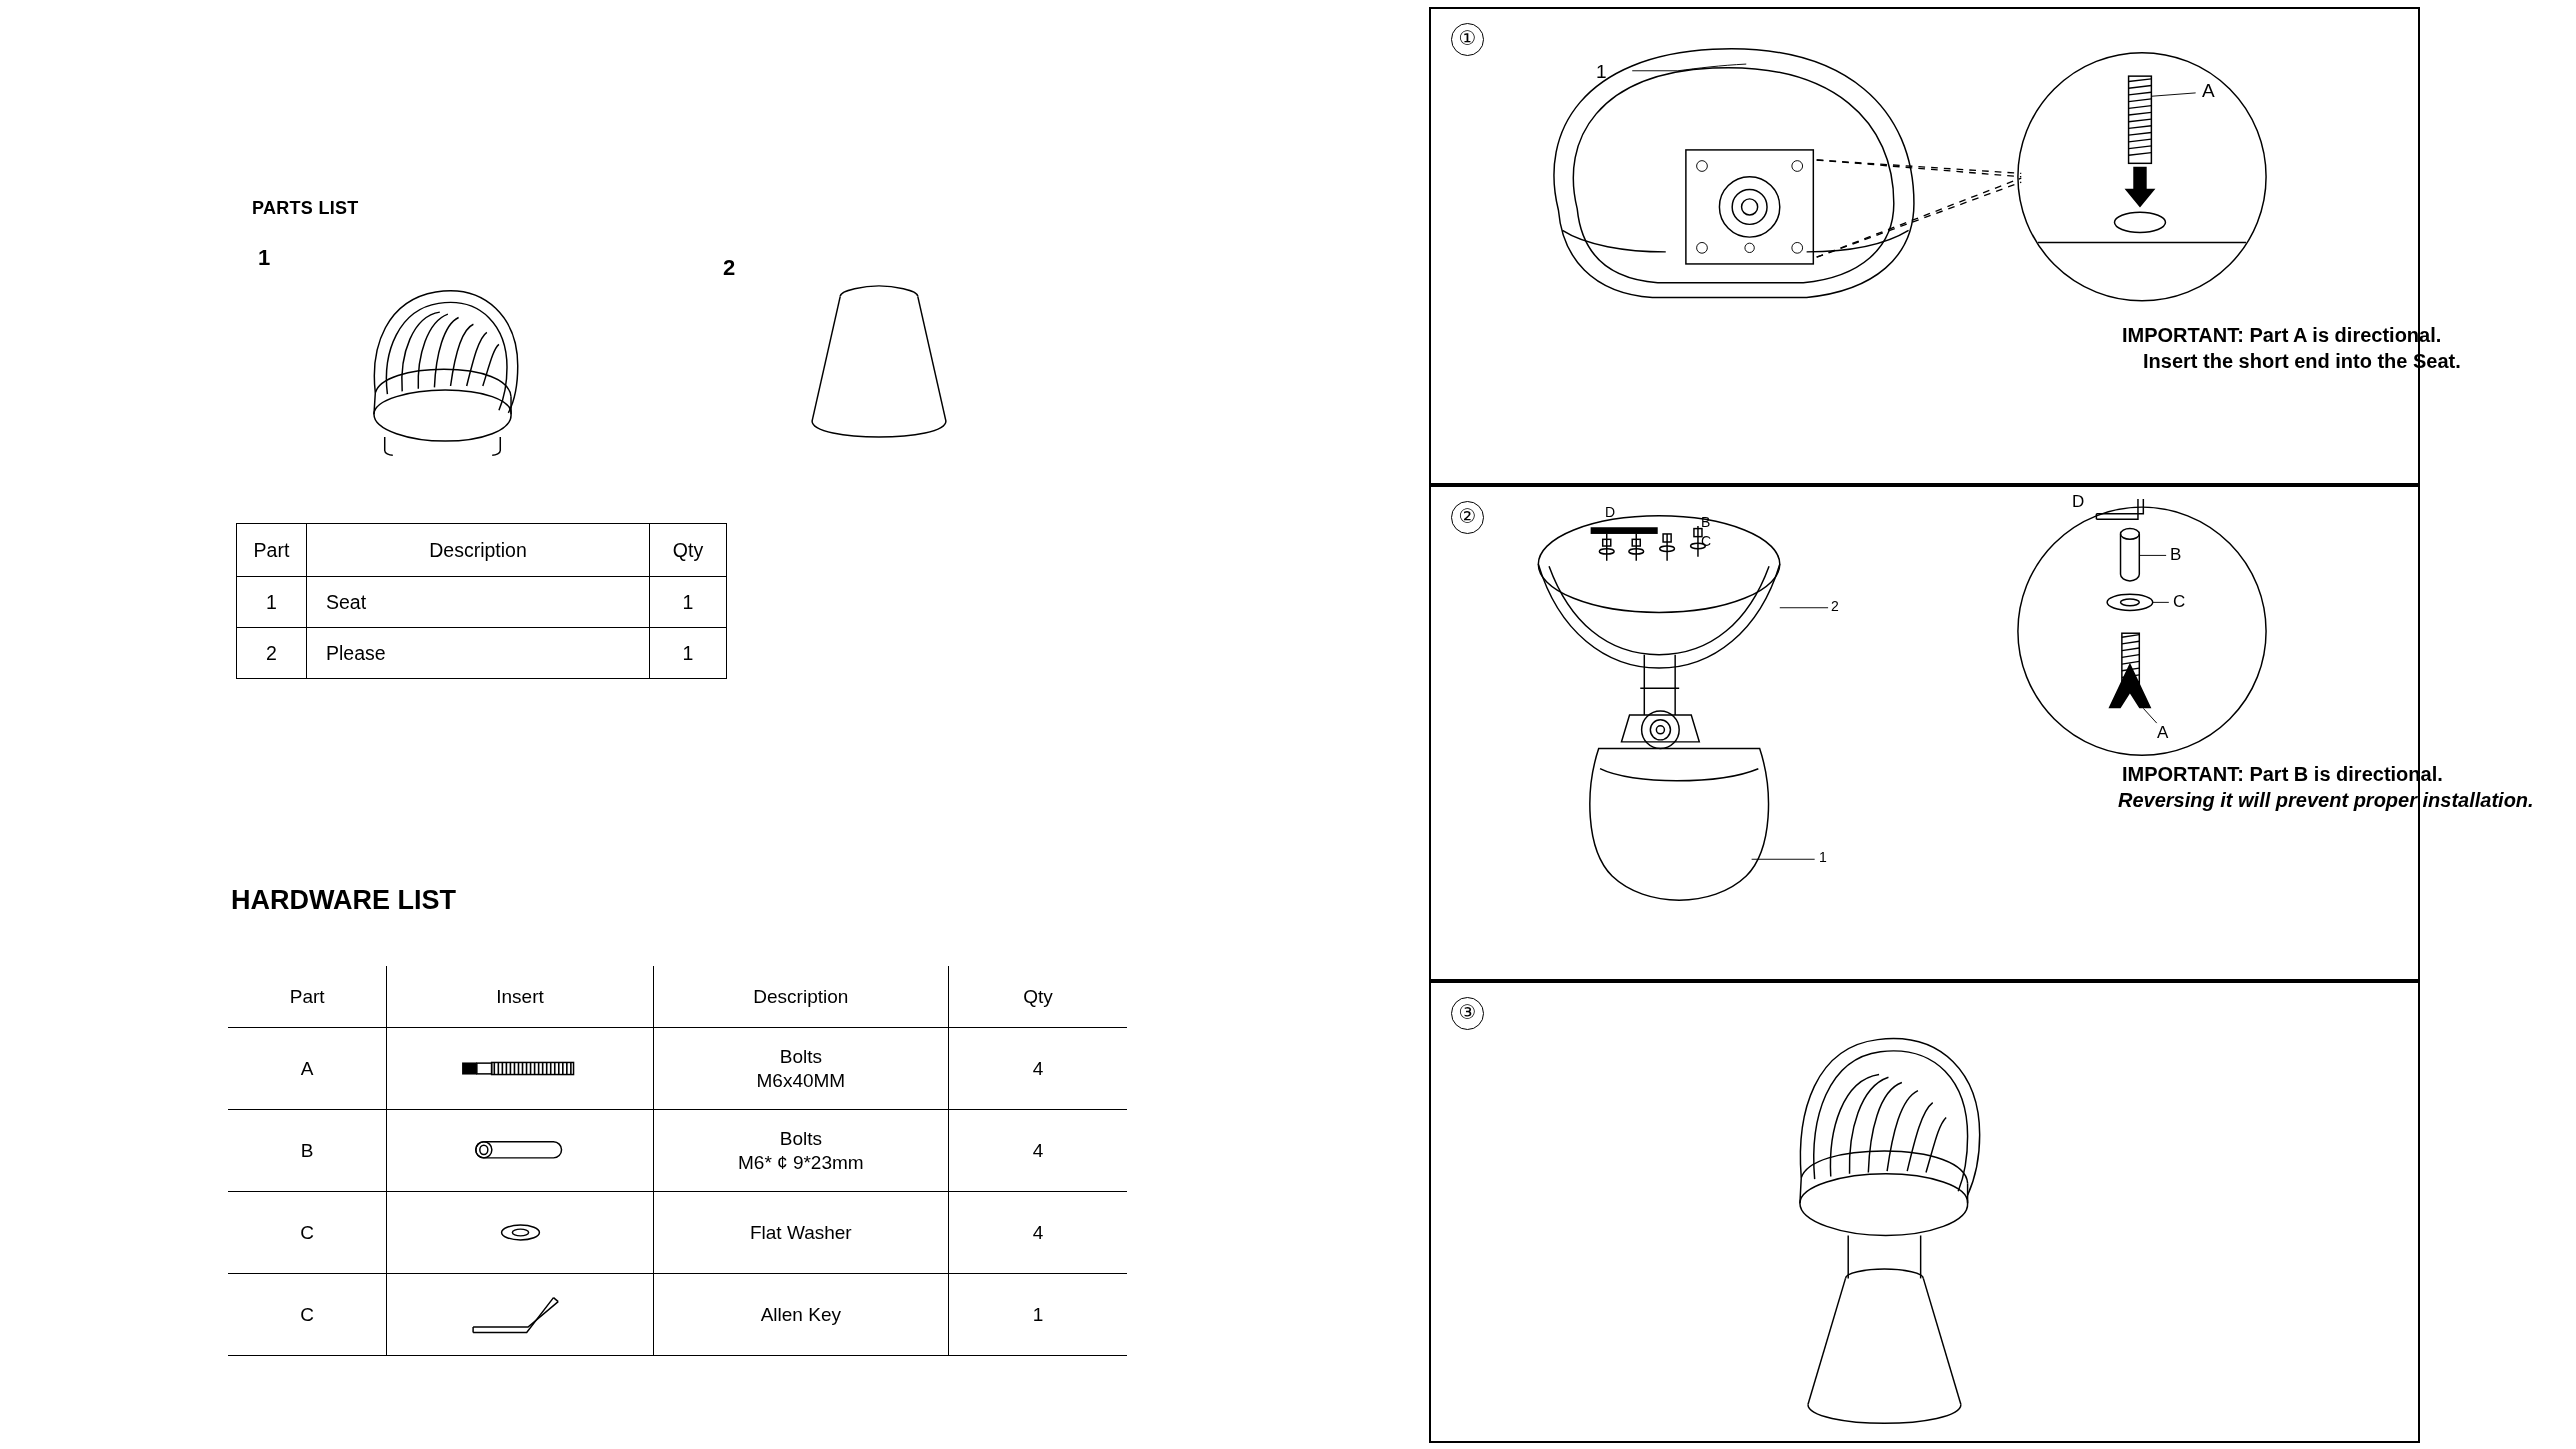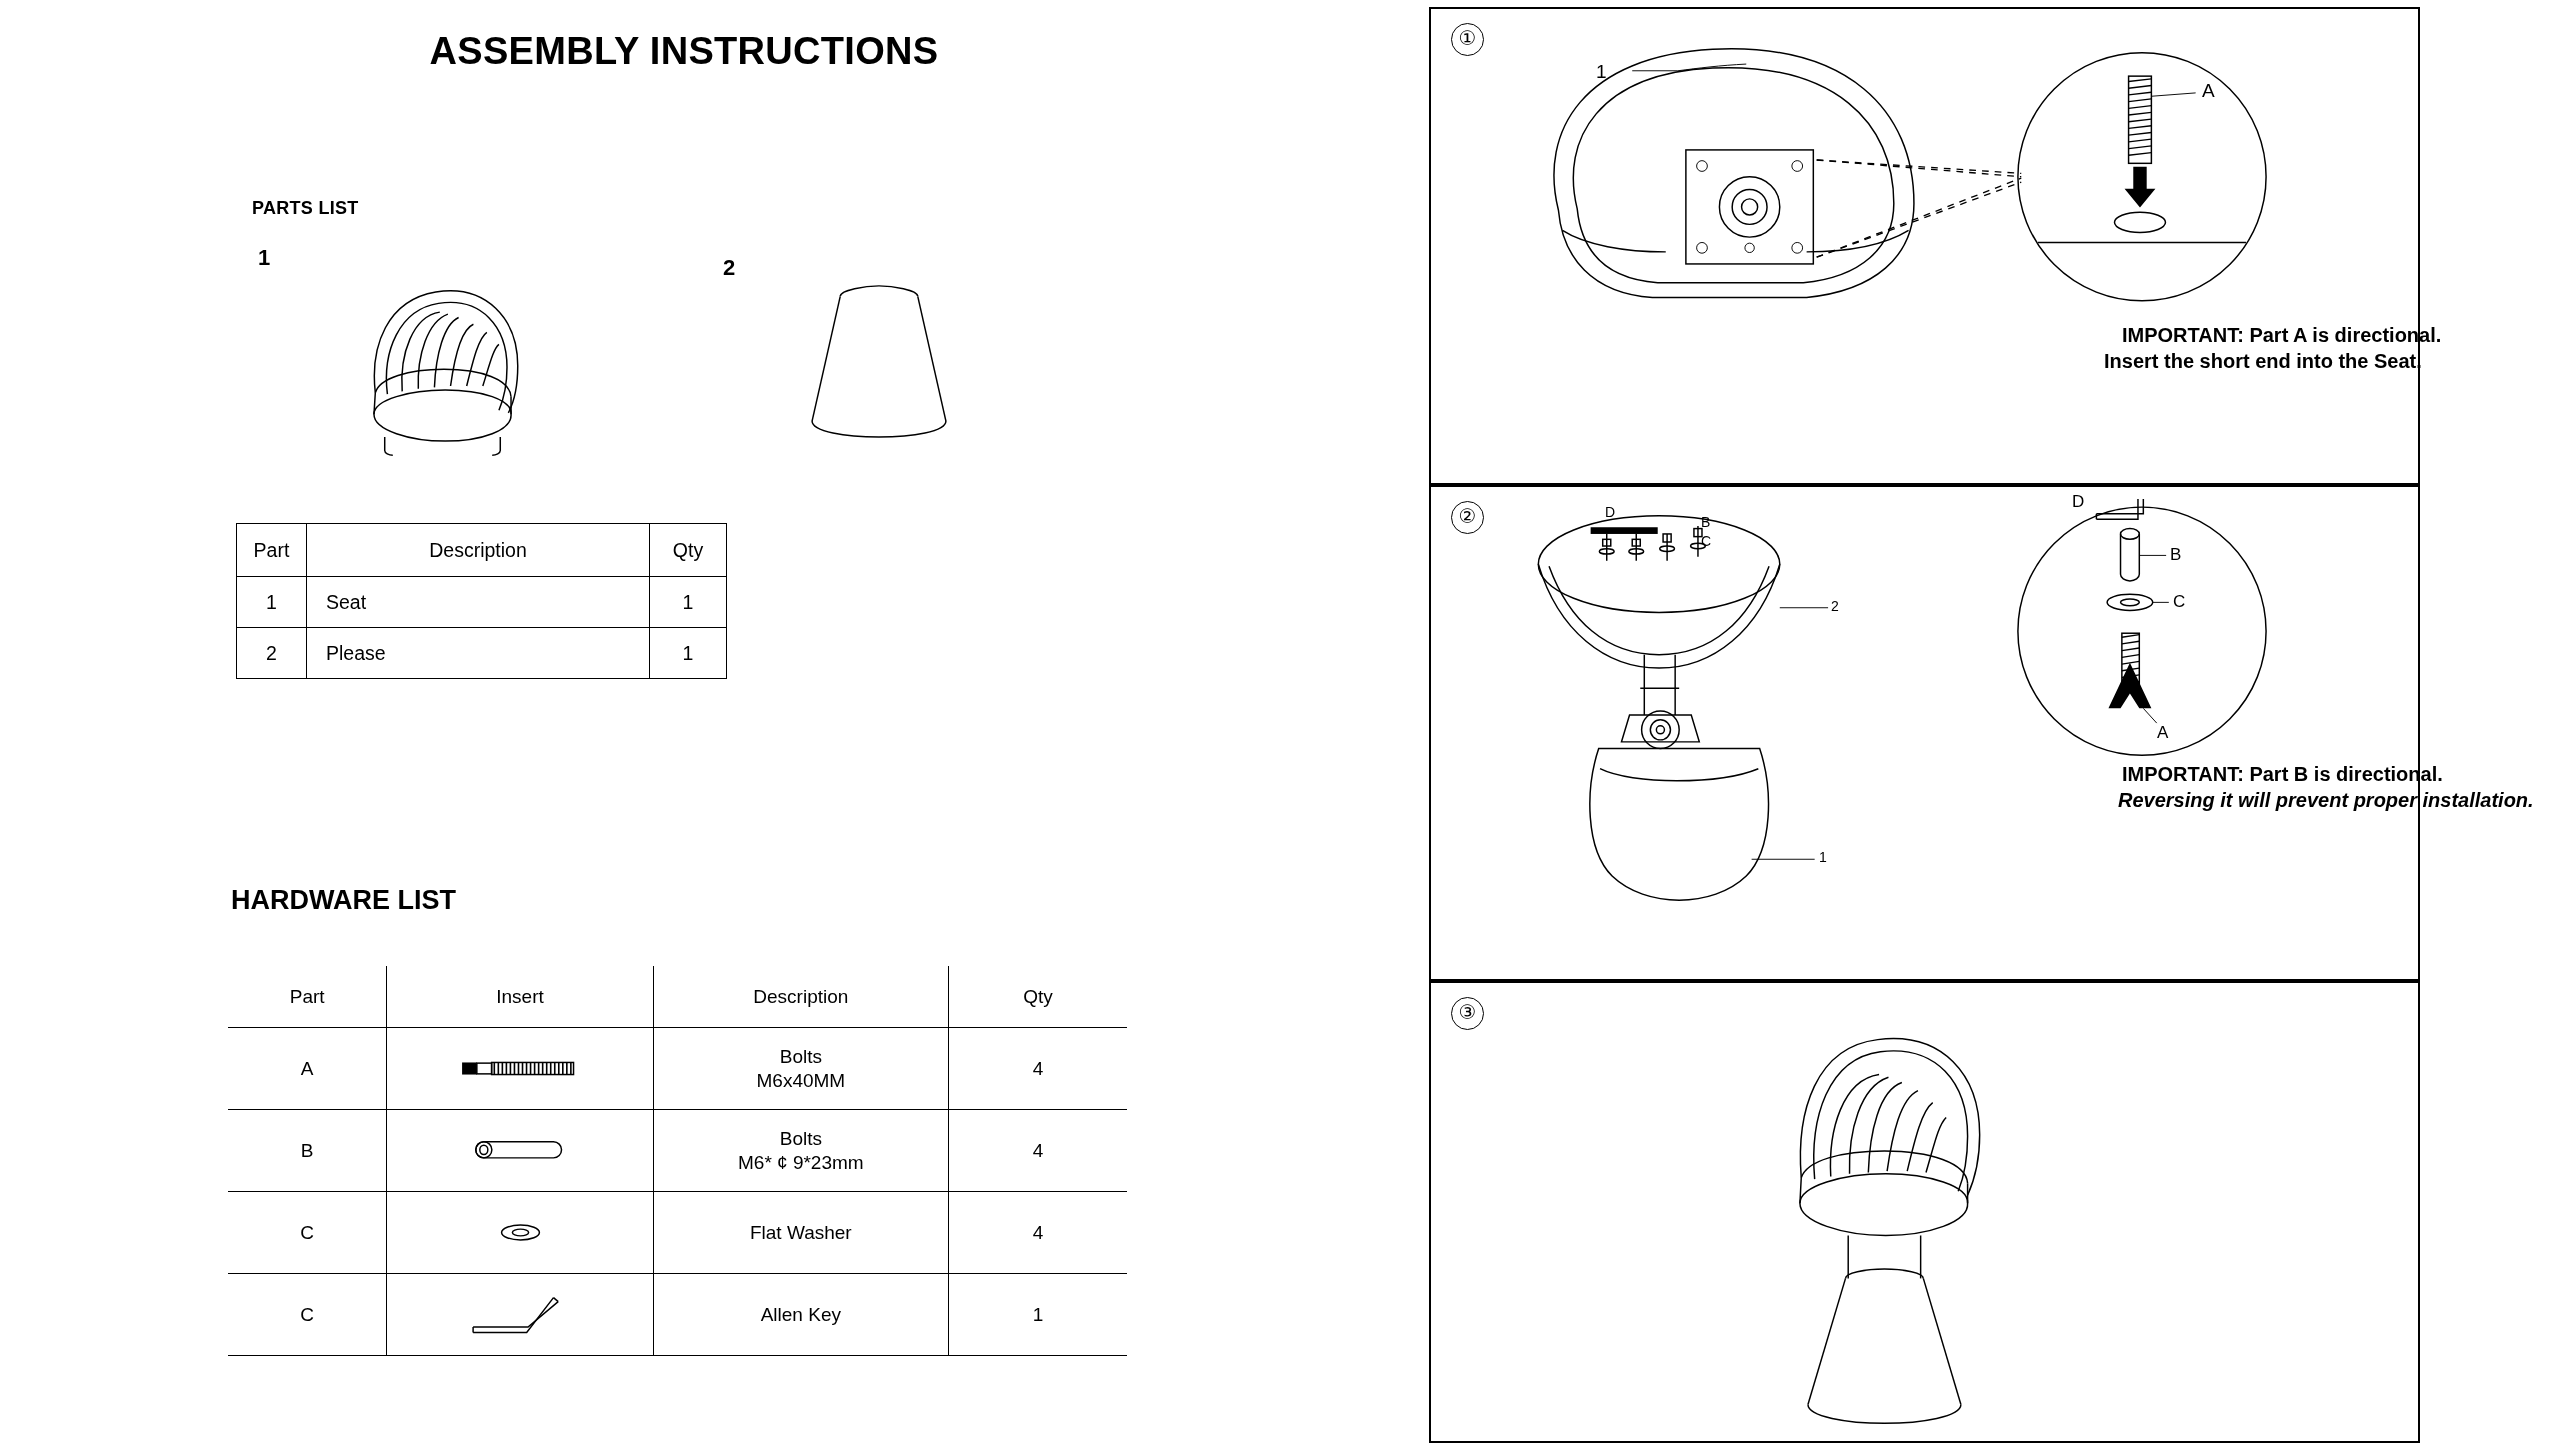--- a/index.html
+++ b/index.html
@@ -171,21 +171,20 @@
   .stroke-thin { fill: none; stroke: #000; stroke-width: 1.4; }
   .fill-black { fill: #000; }
 </style>
 </head>
 <body>
 
 <div class="page">
 
   <div class="left-col">
 
-    <div class="main-title">ASSEMBLY INSTRUCTIONS</div>
 
 
     <div class="parts-list-label">PARTS LIST</div>
 
     <div class="part-num-1">1</div>
     <div class="part-num-2">2</div>
 
     <div class="chair-illus">
       <svg width="215" height="195" viewBox="0 0 320 290">
         <path class="stroke" d="M60 190 C52 120 78 52 150 40 C225 28 272 80 272 150 C272 180 266 205 258 220"></path>
@@ -398,21 +397,21 @@
         <path class="fill-black" d="M1047 235 L1067 235 L1067 268 L1080 268 L1057 296 L1034 268 L1047 268 Z"></path>
 
         <ellipse class="stroke" cx="1057" cy="318" r="0" rx="38" ry="15"></ellipse>
         <line class="stroke" x1="905" y1="348" x2="1215" y2="348"></line>
       </svg>
 
       <div class="lbl" style="left:165px; top:52px; font-size:19px;">1</div>
       <div class="lbl" style="left:771px; top:71px; font-size:19px;">A</div>
 
       <div class="note-line" style="left:691px; top:315px;">IMPORTANT: Part A is directional.</div>
-      <div class="note-line" style="left:673px; top:341px;">Insert the short end into the Seat.</div>
+      <div class="note-line" style="left:712px; top:341px;">Insert the short end into the Seat.</div>
     </div>
 
     <div class="step-box step-2">
       <div class="step-badge">②</div>
 
       <svg width="986" height="493" viewBox="0 0 1470 735" style="position:absolute;left:0;top:0;">
 
         <ellipse class="stroke" cx="340" cy="115" rx="180" ry="72"></ellipse>
         <path class="stroke" d="M160 115 C190 215 260 270 340 270 C420 270 490 215 520 115"></path>
         <path class="stroke" d="M176 118 C206 200 262 250 340 250 C418 250 474 200 504 118"></path>

